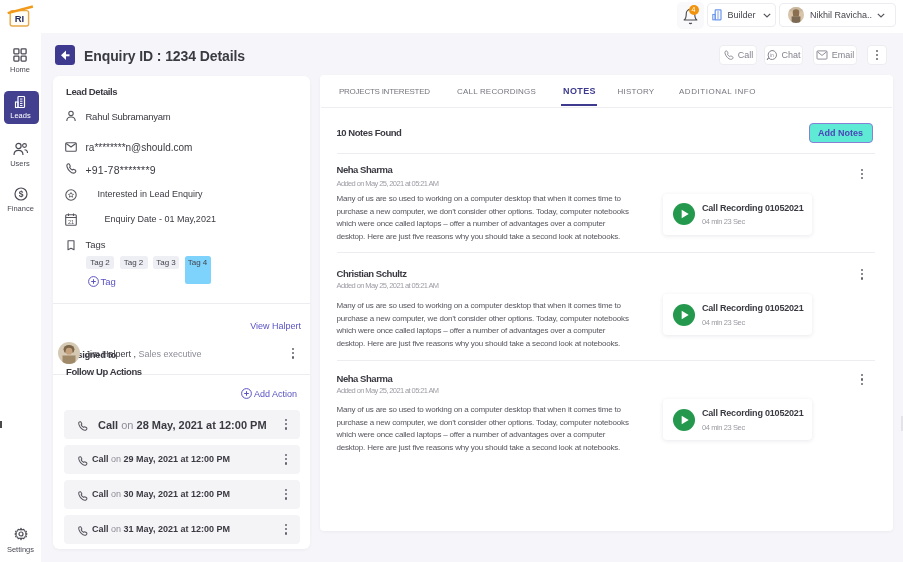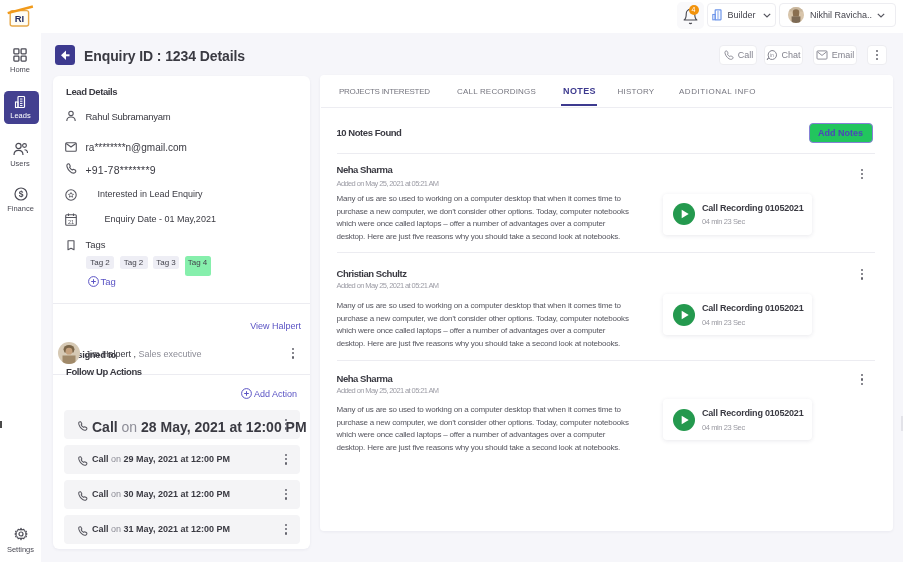--- a/index.html
+++ b/index.html
@@ -154,21 +154,21 @@
 <svg class="abs" style="left:65px; top:110px;" width="12" height="12" viewBox="0 0 12 12">
   <circle cx="6" cy="3.4" r="2.2" fill="none" stroke="#55555e" stroke-width="1.1"></circle>
   <path d="M1.8 11 c0-2.6 1.8-4 4.2-4 s4.2 1.4 4.2 4" fill="none" stroke="#55555e" stroke-width="1.1"></path>
 </svg>
 <div class="abs ink" style="left:85.5px; top:110.5px; font-size:9.5px; letter-spacing:-0.25px;">Rahul Subramanyam</div>
 
 <svg class="abs" style="left:65px; top:142px;" width="12" height="10" viewBox="0 0 12 10">
   <rect x="0.7" y="0.7" width="10.6" height="8.6" rx="1" fill="none" stroke="#55555e" stroke-width="1.1"></rect>
   <path d="M1.2 1.5 L6 5 L10.8 1.5" fill="none" stroke="#55555e" stroke-width="1.1"></path>
 </svg>
-<div class="abs ink" style="left:85.5px; top:141.5px; font-size:10px; letter-spacing:0px;">ra********n@gmail.com</div>
+<div class="abs ink" style="left:85.5px; top:141.5px; font-size:10px; letter-spacing:0px;">ra********n@should.com</div>
 
 <svg class="abs" style="left:65px; top:163px;" width="12" height="12" viewBox="0 0 12 12">
   <path d="M2.3 1.3 c0.8-0.8 1.8-0.6 2.2 0.2 l0.6 1.2 c0.3 0.6 0 1.2-0.5 1.6 c0.6 1.2 1.5 2.1 2.7 2.7 c0.4-0.5 1-0.8 1.6-0.5 l1.2 0.6 c0.8 0.4 1 1.4 0.2 2.2 c-1 1-3.2 1.2-5.6-1.2 C2.3 5.8 1.3 2.3 2.3 1.3 Z" fill="none" stroke="#55555e" stroke-width="1.1"></path>
 </svg>
 <div class="abs ink" style="left:85.5px; top:164px; font-size:10.5px; letter-spacing:0.2px;">+91-78*******9</div>
 
 <svg class="abs" style="left:65px; top:188.5px;" width="12" height="12" viewBox="0 0 12 12">
   <circle cx="6" cy="6" r="5.2" fill="none" stroke="#55555e" stroke-width="1.1"></circle>
   <path d="M6 3.5 l0.8 1.6 1.7 0.2 -1.2 1.2 0.3 1.7 L6 7.4 L4.4 8.2 l0.3-1.7 -1.2-1.2 1.7-0.2 Z" fill="none" stroke="#55555e" stroke-width="0.8"></path>
 </svg>
@@ -183,21 +183,21 @@
 
 <svg class="abs" style="left:66px; top:240px;" width="10" height="12" viewBox="0 0 10 12">
   <path d="M2 0.8 h6 v9 L5 8.3 L2 9.8 Z" fill="none" stroke="#55555e" stroke-width="1.1" stroke-linejoin="round"></path>
 </svg>
 <div class="abs ink" style="left:85.5px; top:238.5px; font-size:9.5px;">Tags</div>
 
 <div class="abs" style="left:86px; top:256px; display:flex; gap:5.5px;">
   <div style="background:#eeeef5; color:#44444d; font-size:8px; width:28px; height:13px; line-height:13px; text-align:center; border-radius:2.5px;">Tag 2</div>
   <div style="background:#eeeef5; color:#44444d; font-size:8px; width:28px; height:13px; line-height:13px; text-align:center; border-radius:2.5px;">Tag 2</div>
   <div style="background:#eeeef5; color:#44444d; font-size:8px; width:26px; height:13px; line-height:13px; text-align:center; border-radius:2.5px;">Tag 3</div>
-  <div style="background:#86efac; color:#44444d; font-size:8px; width:26px; height:20px; line-height:13px; text-align:center; border-radius:2.5px;">Tag 4</div>
+  <div style="background:#7dd3fc; color:#44444d; font-size:8px; width:26px; height:28px; line-height:13px; text-align:center; border-radius:2.5px;">Tag 4</div>
 </div>
 
 <svg class="abs" style="left:87.5px; top:275.5px;" width="11" height="11" viewBox="0 0 11 11">
   <circle cx="5.5" cy="5.5" r="4.9" fill="none" stroke="#5a53c4" stroke-width="1"></circle>
   <path d="M5.5 3.2 v4.6 M3.2 5.5 h4.6" stroke="#5a53c4" stroke-width="1"></path>
 </svg>
 <div class="abs indigo" style="left:100.5px; top:276px; font-size:9.5px;">Tag</div>
 
 <div class="divider" style="left:53px; top:303px; width:257px;"></div>
 
@@ -231,21 +231,21 @@
   <circle cx="5.5" cy="5.5" r="4.9" fill="none" stroke="#5a53c4" stroke-width="1"></circle>
   <path d="M5.5 3.2 v4.6 M3.2 5.5 h4.6" stroke="#5a53c4" stroke-width="1"></path>
 </svg>
 <div class="abs indigo" style="left:254px; top:388.5px; font-size:9px;">Add Action</div>
 
 <div id="fu-rows">
     <div class="abs" style="left:64px; top:410px; width:236px; height:29px; background:#f4f4f6; border-radius:4px;"></div>
     <svg class="abs" style="left:77px; top:420.5px;" width="11" height="11" viewBox="0 0 12 12">
       <path d="M2.3 1.3 c0.8-0.8 1.8-0.6 2.2 0.2 l0.6 1.2 c0.3 0.6 0 1.2-0.5 1.6 c0.6 1.2 1.5 2.1 2.7 2.7 c0.4-0.5 1-0.8 1.6-0.5 l1.2 0.6 c0.8 0.4 1 1.4 0.2 2.2 c-1 1-3.2 1.2-5.6-1.2 C2.3 5.8 1.3 2.3 2.3 1.3 Z" fill="none" stroke="#55555e" stroke-width="1.1"></path>
     </svg>
-    <div class="abs" style="left:92px; top:419px; font-size:14px; letter-spacing:0px;"><span class="ink bold">Call </span><span class="gray">on </span><span class="ink bold">28 May, 2021 at 12:00 PM</span></div>
+    <div class="abs" style="left:98px; top:419px; font-size:11px; letter-spacing:0px;"><span class="ink bold">Call </span><span class="gray">on </span><span class="ink bold">28 May, 2021 at 12:00 PM</span></div>
     <div class="kebab" style="left:285px; top:419px;">
       <i></i>
       <i></i>
       <i></i>
     </div>
     <div class="abs" style="left:64px; top:445px; width:236px; height:29px; background:#f4f4f6; border-radius:4px;"></div>
     <svg class="abs" style="left:77px; top:455.5px;" width="11" height="11" viewBox="0 0 12 12">
       <path d="M2.3 1.3 c0.8-0.8 1.8-0.6 2.2 0.2 l0.6 1.2 c0.3 0.6 0 1.2-0.5 1.6 c0.6 1.2 1.5 2.1 2.7 2.7 c0.4-0.5 1-0.8 1.6-0.5 l1.2 0.6 c0.8 0.4 1 1.4 0.2 2.2 c-1 1-3.2 1.2-5.6-1.2 C2.3 5.8 1.3 2.3 2.3 1.3 Z" fill="none" stroke="#55555e" stroke-width="1.1"></path>
     </svg>
     <div class="abs" style="left:92px; top:454px; font-size:9px; letter-spacing:0px;"><span class="ink bold">Call </span><span class="gray">on </span><span class="ink bold">29 May, 2021 at 12:00 PM</span></div>
@@ -280,21 +280,21 @@
 
 <div class="abs" style="left:339px; top:86.5px; font-size:8px; letter-spacing:-0.25px; color:#75757f;">PROJECTS INTERESTED</div>
 <div class="abs" style="left:457px; top:86.5px; font-size:8px; letter-spacing:0.19px; color:#75757f;">CALL RECORDINGS</div>
 <div class="abs bold" style="left:563px; top:86px; font-size:9px; letter-spacing:0.4px; color:#3d3a8f;">NOTES</div>
 <div class="abs" style="left:617.5px; top:86.5px; font-size:8px; letter-spacing:0.24px; color:#75757f;">HISTORY</div>
 <div class="abs" style="left:679px; top:86.5px; font-size:8px; letter-spacing:0.53px; color:#75757f;">ADDITIONAL INFO</div>
 <div class="divider" style="left:321px; top:107px; width:571px; background:#ededf2;"></div>
 <div class="abs" style="left:561px; top:103.5px; width:36px; height:2.5px; background:#3d3a8f;"></div>
 
 <div class="abs ink bold" style="left:336.5px; top:126.5px; font-size:9.5px; letter-spacing:-0.45px;">10 Notes Found</div>
-<div class="abs" style="left:808.5px; top:122.5px; width:64px; height:20px; border:1px solid #8680d6; border-radius:4px; background:#22c55e; color:#4c46b8; font-size:9px; font-weight:bold; display:flex; align-items:center; justify-content:center;">Add Notes</div>
+<div class="abs" style="left:808.5px; top:122.5px; width:64px; height:20px; border:1px solid #8680d6; border-radius:4px; background:#5eead4; color:#4c46b8; font-size:9px; font-weight:bold; display:flex; align-items:center; justify-content:center;">Add Notes</div>
 <div class="divider" style="left:337px; top:153px; width:538px;"></div>
 
 <div id="notes">
     <div class="abs ink bold" style="left:336.5px; top:164.3px; font-size:9.5px; letter-spacing:-0.45px;">Neha Sharma</div>
     <div class="abs" style="left:336.5px; top:178.6px; font-size:7.5px; letter-spacing:-0.6px; color:#9c9ca5;">Added on May 25, 2021 at 05:21 AM</div>
     <div class="abs" style="left:336.5px; top:193px; font-size:8px; letter-spacing:-0.2px; line-height:12.5px; color:#55555e;">Many of us are so used to working on a computer desktop that when it comes time to<br>purchase a new computer, we don’t consider other options. Today, computer notebooks<br>which were once called laptops – offer a number of advantages over a computer<br>desktop. Here are just five reasons why you should take a second look at notebooks.</div>
     <div class="abs" style="left:663px; top:193.5px; width:149px; height:41px; background:#fff; border-radius:4px; box-shadow:0 1px 4px rgba(40,40,80,0.10);"></div>
     <div class="abs" style="left:673px; top:203px; width:22px; height:22px; border-radius:50%; background:#24994e;"></div>
     <svg class="abs" style="left:673px; top:203px;" width="22" height="22" viewBox="0 0 22 22">
       <path d="M8.7 6.8 L15.7 11 L8.7 15.2 Z" fill="#fff"></path>

